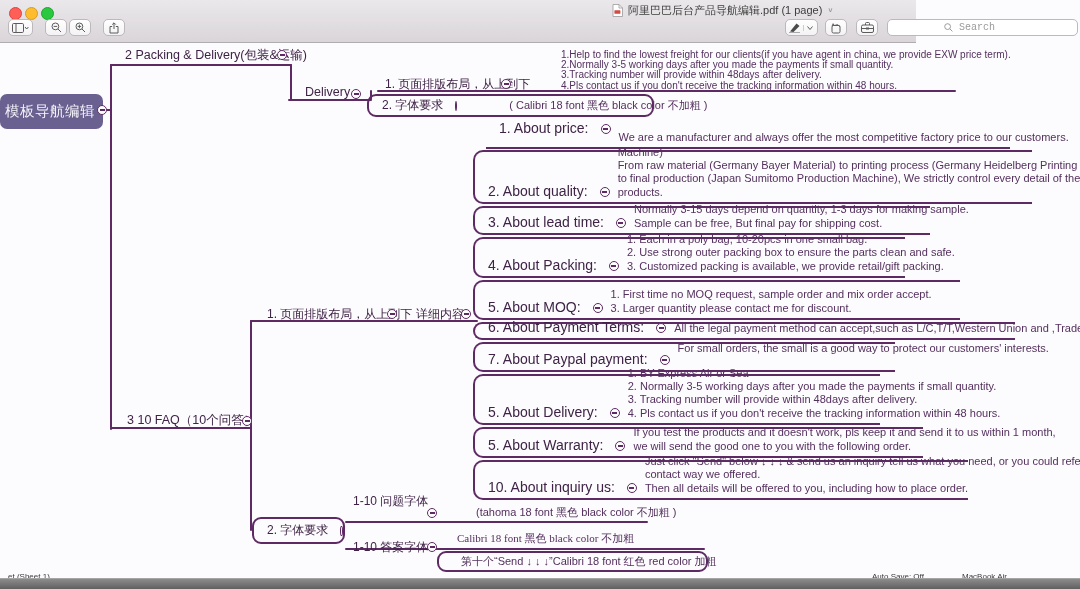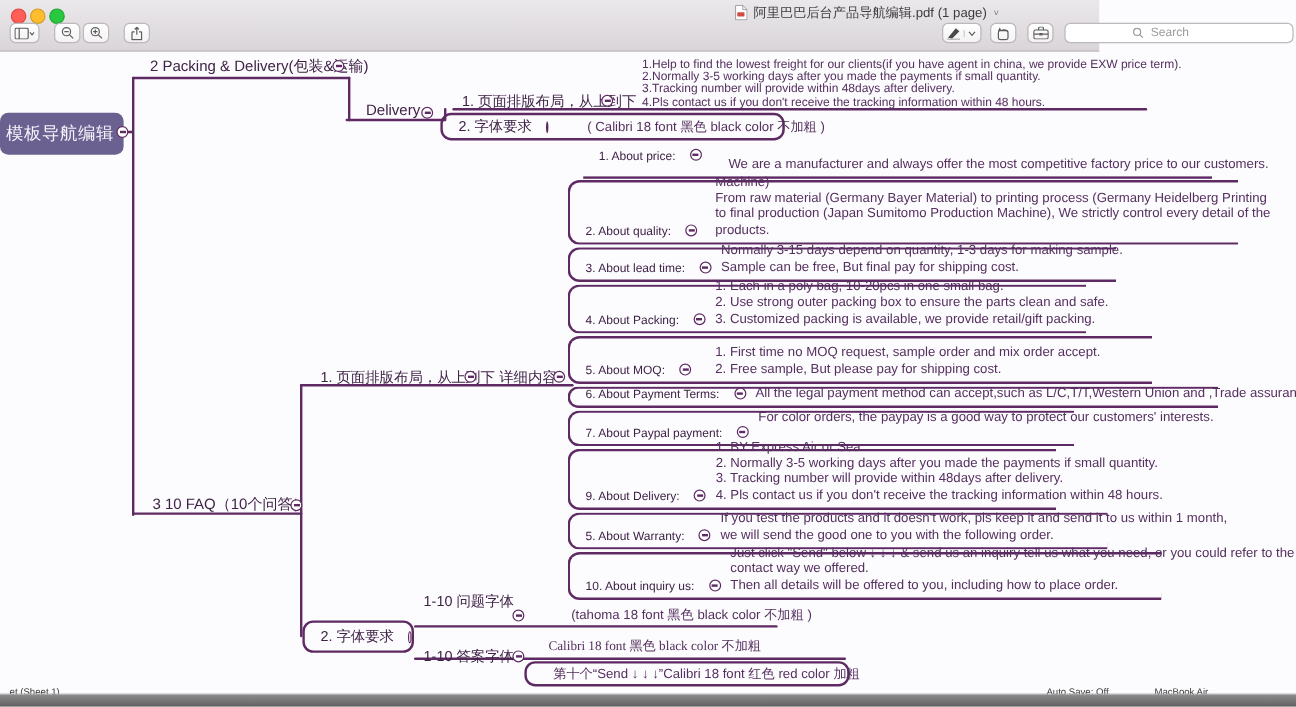--- a/index.html
+++ b/index.html
@@ -15,21 +15,21 @@
   .tl.grn{left:41px;background:#28c840;border:0.5px solid #1da62f;}
   .titlegrp{position:absolute;left:612px;top:3px;display:flex;align-items:center;gap:5px;}
   .title{font-size:11px;color:#3d3d3d;white-space:nowrap;}
   .title-chev{font-size:8px;color:#909090;transform:scaleY(.8);}
   .tbtn{position:absolute;top:19px;height:17px;background:linear-gradient(#ffffff,#f4f2f4);
     border:1px solid #bcb8bc;border-radius:5px;display:flex;align-items:center;justify-content:center;box-sizing:border-box;}
   .tbtn svg{display:block;}
   .searchfield{position:absolute;left:887px;top:19px;width:191px;height:17px;background:#fff;
     border:1px solid #bcb8bc;border-radius:5px;display:flex;align-items:center;justify-content:center;gap:4px;box-sizing:border-box;}
   .searchfield input{border:none;outline:none;font-size:10px;width:60px;color:#444;background:transparent;
-    font-family:Liberation Sans, sans-serif;}
+    font-family:Liberation Mono, monospace;}
   .searchfield input::placeholder{color:#9a9a9a;}
 
   
   .canvas{position:absolute;left:0;top:42px;width:1080px;height:536px;background:#fcfbfd;}
 
   
   .hl,.vl,.bx,.circ,.mtext,.root,.fq,.wm{position:absolute;}
   .hl{height:2px;background:#5e2a63;border-radius:1px;z-index:1;}
   .vl{width:2px;background:#5e2a63;border-radius:1px;z-index:1;}
   .bx{border:2px solid #5e2a63;border-radius:9px;box-sizing:border-box;z-index:2;}
@@ -43,21 +43,21 @@
   .lab12{font-size:12px;}
   .ans{color:#54305e;font-size:10px;line-height:10.2px;white-space:nowrap;z-index:3;}
   .root{left:0;top:94px;width:103px;height:35px;background:#6a6191;border-radius:7px;
     display:flex;align-items:center;justify-content:flex-start;padding-left:5px;box-sizing:border-box;z-index:2;}
   .root span{color:#f6f4fa;font-size:14.5px;letter-spacing:0.5px;white-space:nowrap;}
 
   
   .fq{left:473px;border:2px solid #5e2a63;border-right:none;border-radius:10px 0 0 10px;
     box-sizing:border-box;display:flex;align-items:flex-end;padding:0 0 3px 13px;background:transparent;z-index:2;}
   .fq.noframe{border:none;border-bottom:2px solid #5e2a63;border-radius:0;}
-  .labcol{flex:0 0 auto;min-width:100px;padding-right:8px;white-space:nowrap;font-size:10px;color:#3e2346;}
+  .labcol{flex:0 0 auto;min-width:100px;padding-right:8px;white-space:nowrap;font-size:14px;color:#3e2346;}
   .anscol{display:flex;flex-direction:column;}
   .aline{font-size:11px;line-height:13.3px;color:#54305e;white-space:nowrap;}
   .pb8{padding-bottom:8px;} .pb12{padding-bottom:12px;}
 
   
   .note11{font-size:11px;color:#54305e;white-space:nowrap;position:absolute;z-index:3;}
 
   
   .wm{left:850px;top:505px;display:flex;align-items:center;gap:8px;z-index:4;}
   .wm-text{font-size:30px;color:#f1eff1;text-shadow:0 1px 1px #b9b5b9, 0 2px 3px rgba(90,90,90,.25);white-space:nowrap;}
@@ -170,31 +170,31 @@
   <div class="hl" style="left:250px;top:320px;width:228px;"></div>
 
   <span class="mtext lab13" style="left:125px;top:47px;">2 Packing &amp; Delivery(包装&amp;运输)</span>
   <div class="circ" style="left:277px;top:50px;"></div>
 
   <span class="mtext lab13" style="left:305px;top:85px;">Delivery</span>
   <div class="circ" style="left:351px;top:89px;"></div>
 
   <span class="mtext lab12" style="left:385px;top:76px;">1. 页面排版布局，从上到下</span>
   <div class="circ" style="left:501px;top:79px;"></div>
-  <div class="ans" style="position:absolute;left:535px;top:50px;">
+  <div class="ans" style="position:absolute;left:561px;top:50px;">
     <div>1.Help to find the lowest freight for our clients(if you have agent in china, we provide EXW price term).</div>
     <div>2.Normally 3-5 working days after you made the payments if small quantity.</div>
     <div>3.Tracking number will provide within 48days after delivery.</div>
     <div>4.Pls contact us if you don't receive the tracking information within 48 hours.</div>
   </div>
 
   <div class="bx" style="left:367px;top:94px;width:287px;height:23px;display:flex;align-items:center;padding-left:13px;">
     <span class="mtext lab12" style="position:static;">2. 字体要求</span>
     <span class="circ-i"></span>
-    <span class="note11" style="position:static;margin-left:32px;">( Calibri 18 font 黑色 black color 不加粗 )</span>
+    <span class="note11" style="position:static;margin-left:52px;">( Calibri 18 font 黑色 black color 不加粗 )</span>
   </div>
 
   <span class="mtext lab13" style="left:127px;top:412px;">3 10 FAQ（10个问答）</span>
   <div class="circ" style="left:242px;top:416px;"></div>
 
   <span class="mtext lab12" style="left:267px;top:306px;">1. 页面排版布局，从上到下</span>
   <div class="circ" style="left:387px;top:309px;"></div>
   <span class="mtext lab12" style="left:416px;top:306px;">详细内容</span>
   <div class="circ" style="left:461px;top:309px;"></div>
 
@@ -229,40 +229,40 @@
       <div class="aline">1. Each in a poly bag, 10-20pcs in one small bag.</div>
       <div class="aline">2. Use strong outer packing box to ensure the parts clean and safe.</div>
       <div class="aline">3. Customized packing is available, we provide retail/gift packing.</div>
     </div>
   </div>
 
   <div class="fq" style="top:280px;width:487px;height:40px;">
     <div class="labcol"><span>5. About MOQ:</span><span class="circ-i"></span></div>
     <div class="anscol">
       <div class="aline">1. First time no MOQ request, sample order and mix order accept.</div>
-      <div class="aline">2. Free sample, But please pay for shipping cost.</div>
+      <div class="aline">3. Larger quantity please contact me for discount.</div>
     </div>
   </div>
 
   <div class="fq" style="top:322px;width:542px;height:18px;">
     <div class="labcol"><span>6. About Payment Terms:</span><span class="circ-i"></span></div>
     <div class="anscol">
         <div class="aline">All the legal payment method can accept,such as L/C,T/T,Western Union and ,Trade assurance.</div>
       </div>
   </div>
 
   <div class="fq" style="top:342px;width:422px;height:30px;">
     <div class="labcol"><span>7. About Paypal payment:</span><span class="circ-i"></span></div>
     <div class="anscol pb12">
-        <div class="aline">For color orders, the paypay is a good way to protect our customers' interests.</div>
+        <div class="aline">For small orders, the small is a good way to protect our customers' interests.</div>
       </div>
   </div>
 
   <div class="fq" style="top:374px;width:407px;height:51px;">
-    <div class="labcol"><span>9. About Delivery:</span><span class="circ-i"></span></div>
+    <div class="labcol"><span>5. About Delivery:</span><span class="circ-i"></span></div>
     <div class="anscol">
       <div class="aline">1. BY Express Air or Sea</div>
       <div class="aline">2. Normally 3-5 working days after you made the payments if small quantity.</div>
       <div class="aline">3. Tracking number will provide within 48days after delivery.</div>
       <div class="aline">4. Pls contact us if you don't receive the tracking information within 48 hours.</div>
     </div>
   </div>
 
   <div class="fq" style="top:427px;width:450px;height:31px;">
     <div class="labcol"><span>5. About Warranty:</span><span class="circ-i"></span></div>

